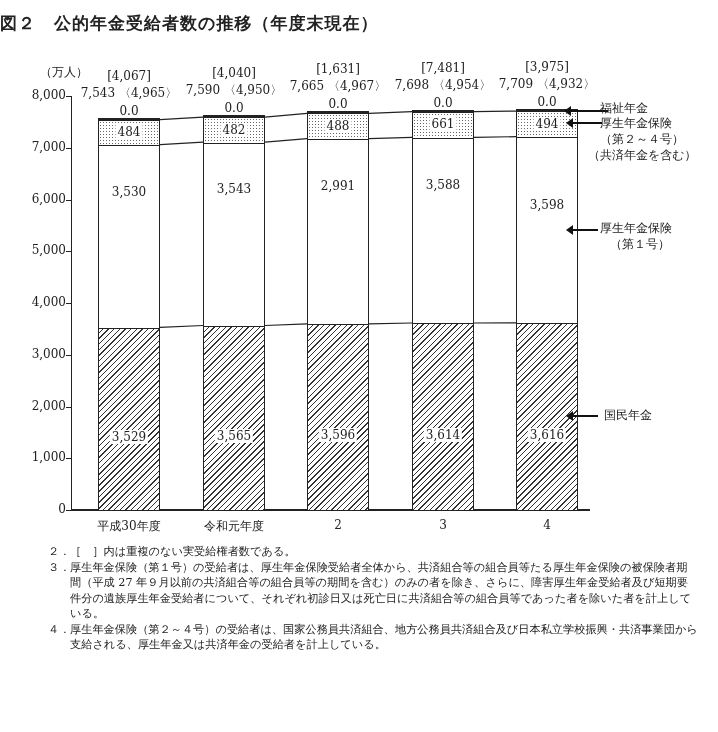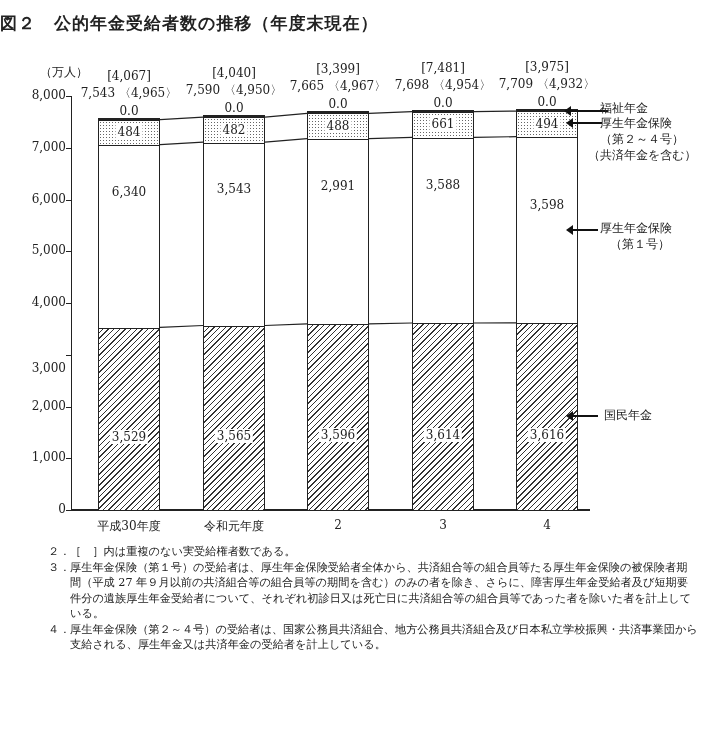--- a/index.html
+++ b/index.html
@@ -39,21 +39,21 @@
 <div id="chart">
   <div class="abs axis-y"></div>
   <div class="abs axis-x"></div>
   <div id="yticks">
       <div class="abs ytick" style="top: 502px;">0</div>
       <div class="abs tickmark" style="top: 510px;"></div>
       <div class="abs ytick" style="top: 450.25px;">1,000</div>
       <div class="abs tickmark" style="top: 458.25px;"></div>
       <div class="abs ytick" style="top: 398.5px;">2,000</div>
       <div class="abs tickmark" style="top: 406.5px;"></div>
-      <div class="abs ytick" style="top: 346.75px; margin-top: 14px;">3,000</div>
+      <div class="abs ytick" style="top: 346.75px;">3,000</div>
       <div class="abs tickmark" style="top: 354.75px;"></div>
       <div class="abs ytick" style="top: 295px;">4,000</div>
       <div class="abs tickmark" style="top: 303px;"></div>
       <div class="abs ytick" style="top: 243.25px;">5,000</div>
       <div class="abs tickmark" style="top: 251.25px;"></div>
       <div class="abs ytick" style="top: 191.5px;">6,000</div>
       <div class="abs tickmark" style="top: 199.5px;"></div>
       <div class="abs ytick" style="top: 139.75px;">7,000</div>
       <div class="abs tickmark" style="top: 147.75px;"></div>
       <div class="abs ytick" style="top: 88px;">8,000</div>
@@ -71,21 +71,21 @@
       <line x1="160" y1="119.64975000000004" x2="203" y2="117.21750000000003" stroke="#222" stroke-width="1.2"></line>
       <line x1="265" y1="117.21750000000003" x2="307" y2="113.33625" stroke="#222" stroke-width="1.2"></line>
       <line x1="369" y1="113.33625" x2="412" y2="111.62850000000003" stroke="#222" stroke-width="1.2"></line>
       <line x1="474" y1="111.62850000000003" x2="516" y2="111.11100000000005" stroke="#222" stroke-width="1.2"></line>
     </svg>
   <div id="bars">
       <div class="bar"></div>
       <div class="seg kokumin" style="position: absolute; left: 98px; width: 62px; top: 327.374px; height: 184.126px;"></div>
       <div class="lbl" style="top: 429.645px; left: 129px; transform: translateX(-50%);">3,529</div>
       <div class="seg kosei1" style="position: absolute; left: 98px; width: 62px; top: 144.697px; height: 184.178px;"></div>
-      <div class="lbl" style="top: 184.886px; left: 129px; transform: translateX(-50%);">6,340</div>
+      <div class="lbl" style="top: 184.886px; left: 129px; transform: translateX(-50%);">3,530</div>
       <div class="seg kosei2" style="position: absolute; left: 98px; width: 62px; top: 119.65px; height: 26.547px;"></div>
       <div class="lbl" style="top: 125.173px; left: 129px; transform: translateX(-50%);">484</div>
       <div class="seg fukushi" style="position: absolute; left: 98px; width: 62px; top: 117.65px;"></div>
       <div class="lbl" style="top: 103.65px; left: 129px; transform: translateX(-50%);">0.0</div>
       <div class="toplbl" style="left: 69px; top: 67.6497px;">[4,067]</div>
       <div class="toplbl" style="left: 69px; top: 84.6497px;">7,543 〈4,965〉</div>
       <div class="xlbl" style="left: 69px;">平成30年度</div>
       <div class="bar"></div>
       <div class="seg kokumin" style="position: absolute; left: 203px; width: 62px; top: 325.511px; height: 185.989px;"></div>
       <div class="lbl" style="top: 428.825px; left: 234px; transform: translateX(-50%);">3,565</div>
@@ -100,21 +100,21 @@
       <div class="xlbl" style="left: 174px;">令和元年度</div>
       <div class="bar"></div>
       <div class="seg kokumin" style="position: absolute; left: 307px; width: 62px; top: 323.907px; height: 187.593px;"></div>
       <div class="lbl" style="top: 428.119px; left: 338px; transform: translateX(-50%);">3,596</div>
       <div class="seg kosei1" style="position: absolute; left: 307px; width: 62px; top: 138.59px; height: 186.817px;"></div>
       <div class="lbl" style="top: 179.36px; left: 338px; transform: translateX(-50%);">2,991</div>
       <div class="seg kosei2" style="position: absolute; left: 307px; width: 62px; top: 113.336px; height: 26.754px;"></div>
       <div class="lbl" style="top: 118.963px; left: 338px; transform: translateX(-50%);">488</div>
       <div class="seg fukushi" style="position: absolute; left: 307px; width: 62px; top: 111.336px;"></div>
       <div class="lbl" style="top: 97.3363px; left: 338px; transform: translateX(-50%);">0.0</div>
-      <div class="toplbl" style="left: 278px; top: 61.3362px;">[3,399]</div>
+      <div class="toplbl" style="left: 278px; top: 61.3362px;">[1,631]</div>
       <div class="toplbl" style="left: 278px; top: 78.3363px;">7,665 〈4,967〉</div>
       <div class="xlbl" style="left: 278px;">2</div>
       <div class="bar"></div>
       <div class="seg kokumin" style="position: absolute; left: 412px; width: 62px; top: 322.976px; height: 188.524px;"></div>
       <div class="lbl" style="top: 427.709px; left: 443px; transform: translateX(-50%);">3,614</div>
       <div class="seg kosei1" style="position: absolute; left: 412px; width: 62px; top: 137.297px; height: 187.179px;"></div>
       <div class="lbl" style="top: 178.146px; left: 443px; transform: translateX(-50%);">3,588</div>
       <div class="seg kosei2" style="position: absolute; left: 412px; width: 62px; top: 111.629px; height: 27.168px;"></div>
       <div class="lbl" style="top: 117.463px; left: 443px; transform: translateX(-50%);">661</div>
       <div class="seg fukushi" style="position: absolute; left: 412px; width: 62px; top: 109.629px;"></div>

